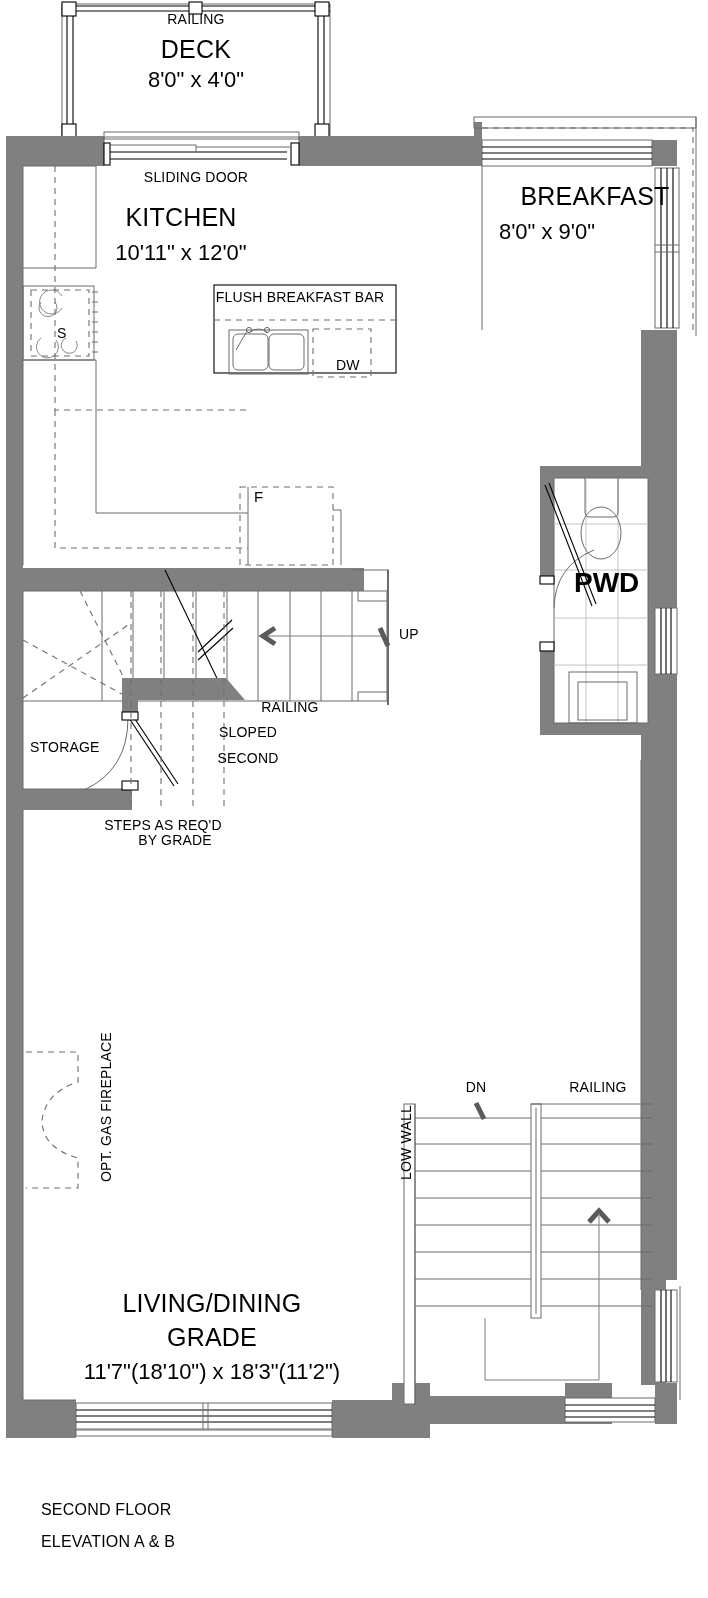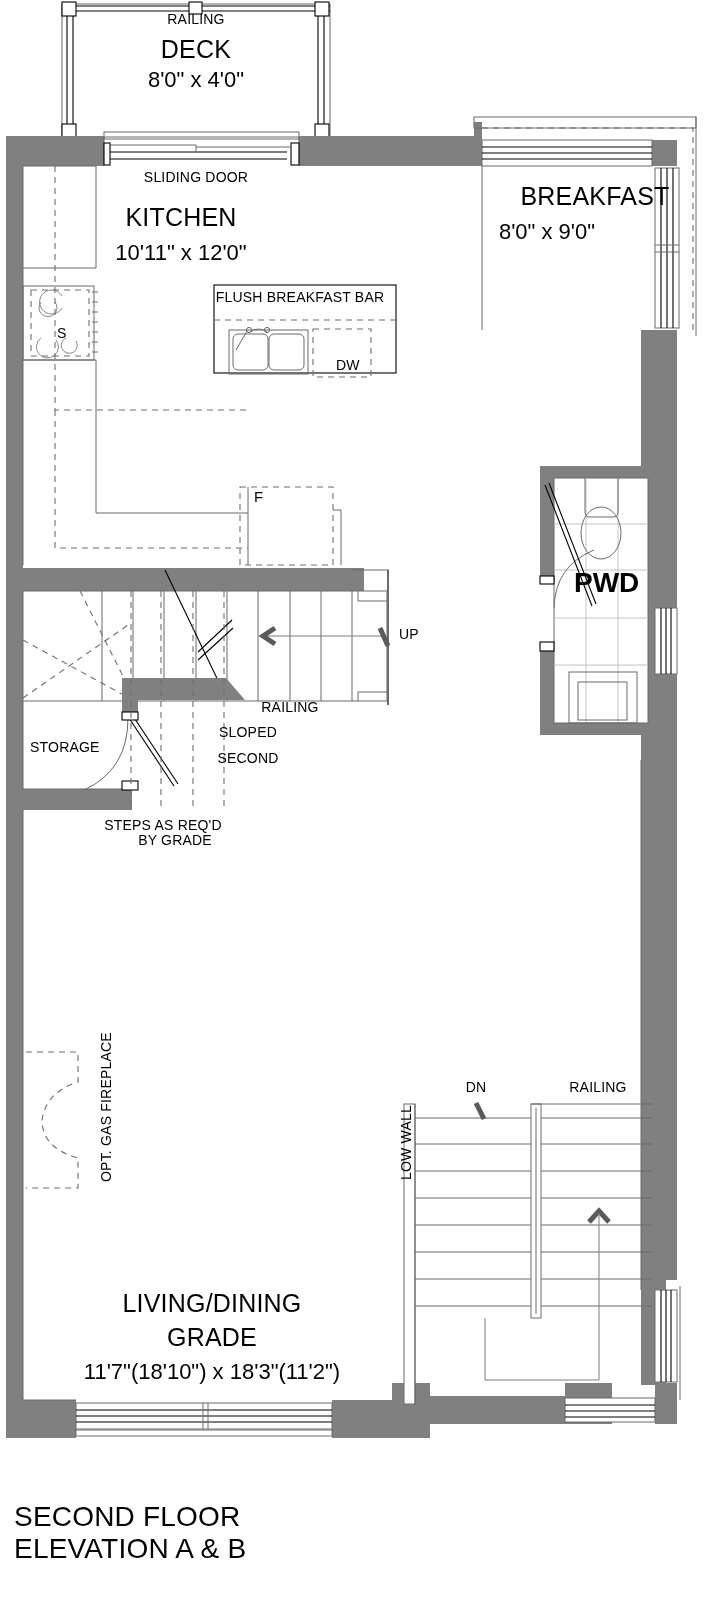--- a/index.html
+++ b/index.html
@@ -12,21 +12,21 @@
   #plan{position:absolute;left:0;top:0;width:708px;height:1598px;}
   .lbl{position:absolute;white-space:pre;line-height:1.08;}
   .c{transform:translateX(-50%);text-align:left;}
   .rot90{transform-origin:0 0;}
   
   .t-room{font-size:25px;letter-spacing:.2px;}
   .t-dim{font-size:22px;}
   .t-note{font-size:14px;letter-spacing:.2px;}
   .t-small{font-size:14px;letter-spacing:.2px;}
   .t-pwd{font-size:28px;font-weight:bold;}
-  .t-title{font-size:28px;line-height:1.22;letter-spacing:.2px;}
+  .t-title{font-size:16px;line-height:1.22;letter-spacing:.2px;margin-left:27px;}
   .t-f{font-size:15px;}
 </style>
 </head>
 <body>
 
 <svg id="plan" viewBox="0 0 708 1598" width="708" height="1598" xmlns="http://www.w3.org/2000/svg" shape-rendering="geometricPrecision">
 
   <defs>
     <style>
       .wall   { fill:#808080; stroke:#4d4d4d; stroke-width:1; }

